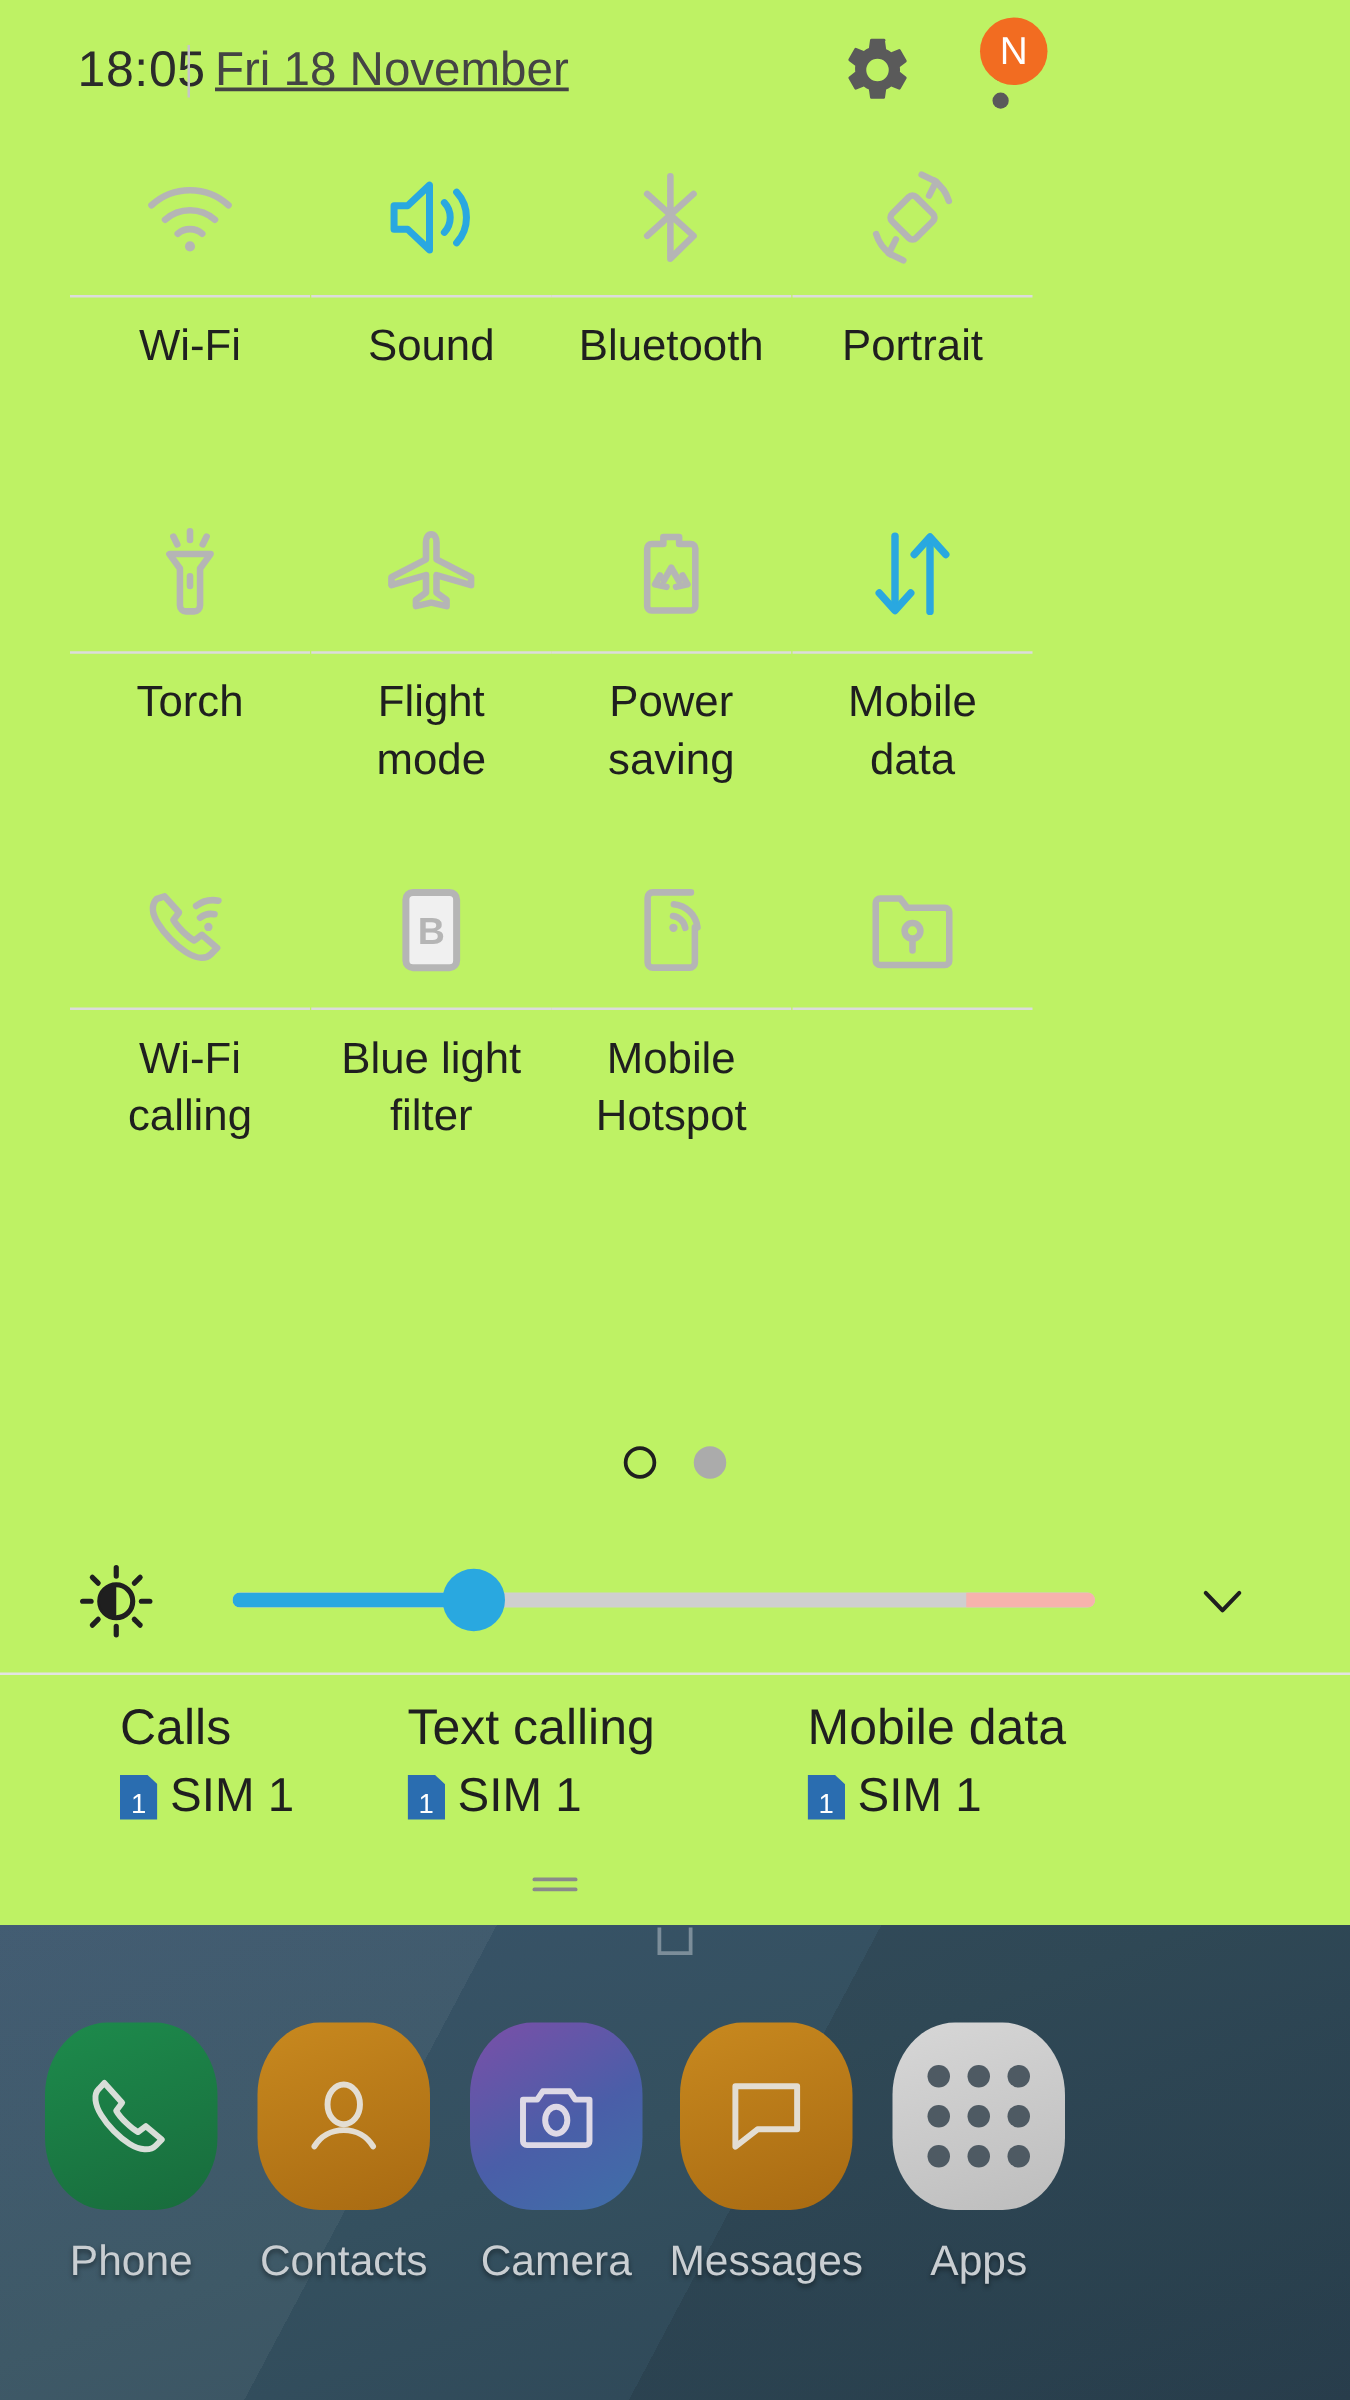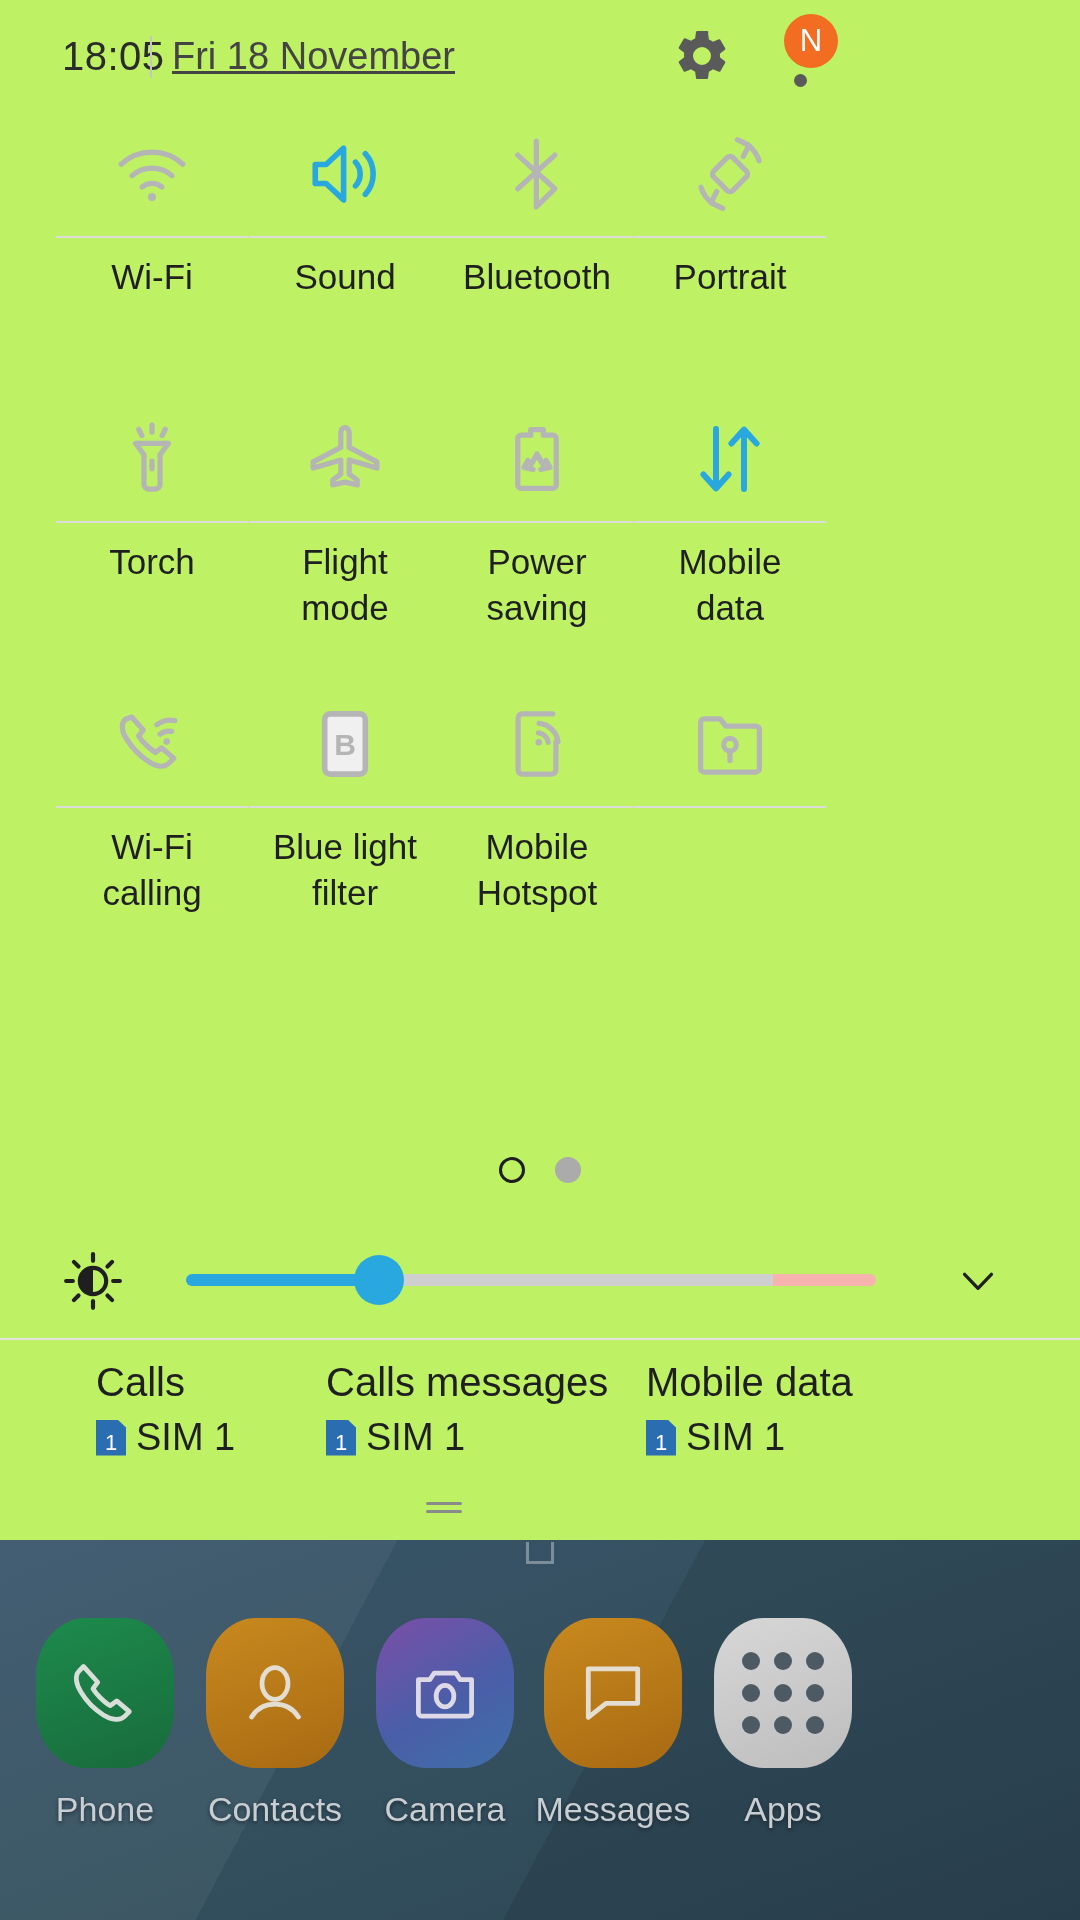--- a/index.html
+++ b/index.html
@@ -373,21 +373,21 @@
 
     <div class="simrow">
       <div class="simcell sc0">
         <div class="t">Calls</div>
         <div class="s">
           <span class="sim-badge">1</span>
           <span class="txt">SIM 1</span>
         </div>
       </div>
       <div class="simcell sc1">
-        <div class="t">Calls messages</div>
+        <div class="t">Text calling</div>
         <div class="s">
           <span class="sim-badge">1</span>
           <span class="txt">SIM 1</span>
         </div>
       </div>
       <div class="simcell sc2">
         <div class="t">Mobile data</div>
         <div class="s">
           <span class="sim-badge">1</span>
           <span class="txt">SIM 1</span>

